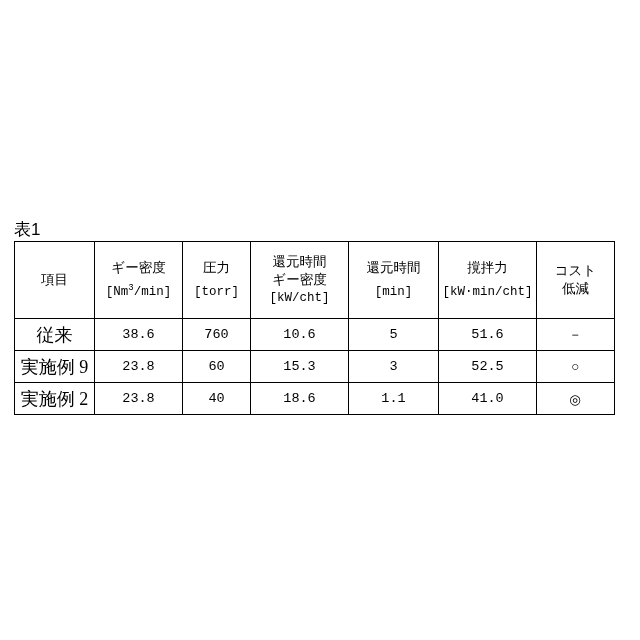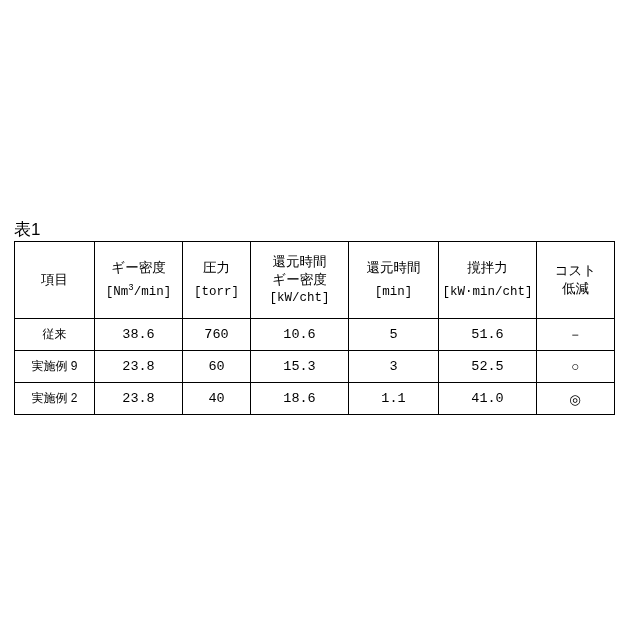--- a/index.html
+++ b/index.html
@@ -83,22 +83,23 @@
   .hd-wrap .l1,
   .hd-wrap .l2 {
     font-size: 13.5px;
   }
   tbody td {
     height: 31px;
     font-size: 14px;
     letter-spacing: 0.5px;
   }
   tbody td.label {
-    font-size: 12px;
+    font-size: 18px;
     letter-spacing: 0px;
+    font-family: Liberation Serif, serif;
   }
   .mono {
     font-family: "Liberation Mono", monospace;
     font-size: 13.5px;
     letter-spacing: 0px;
     text-align: center;
   }
   sup {
     font-size: 9px;
     vertical-align: super;

